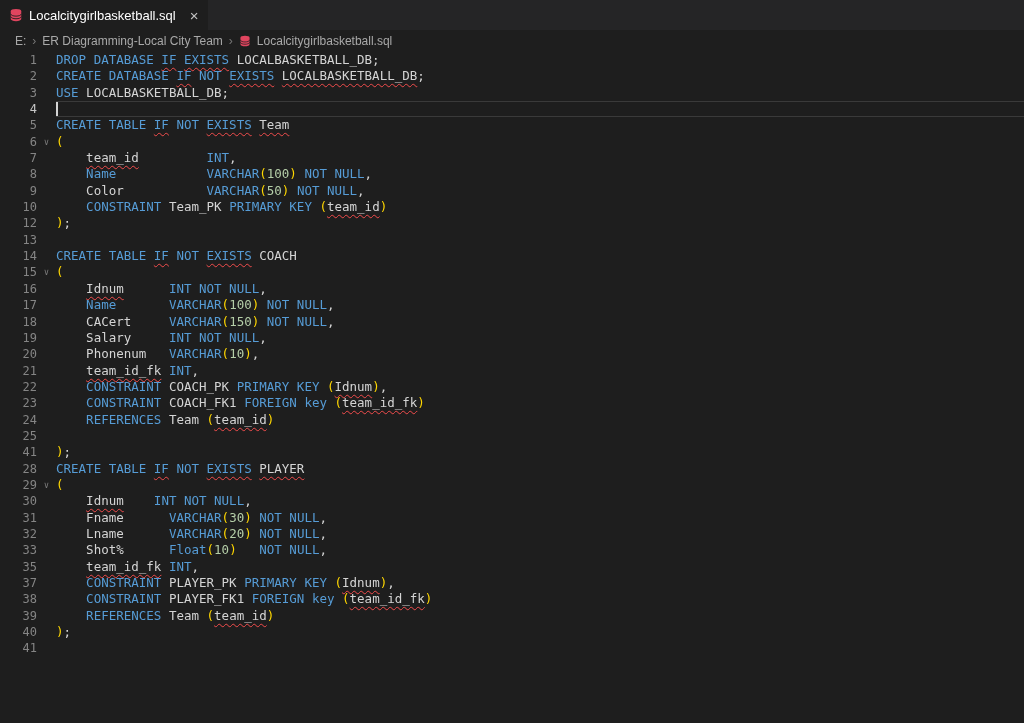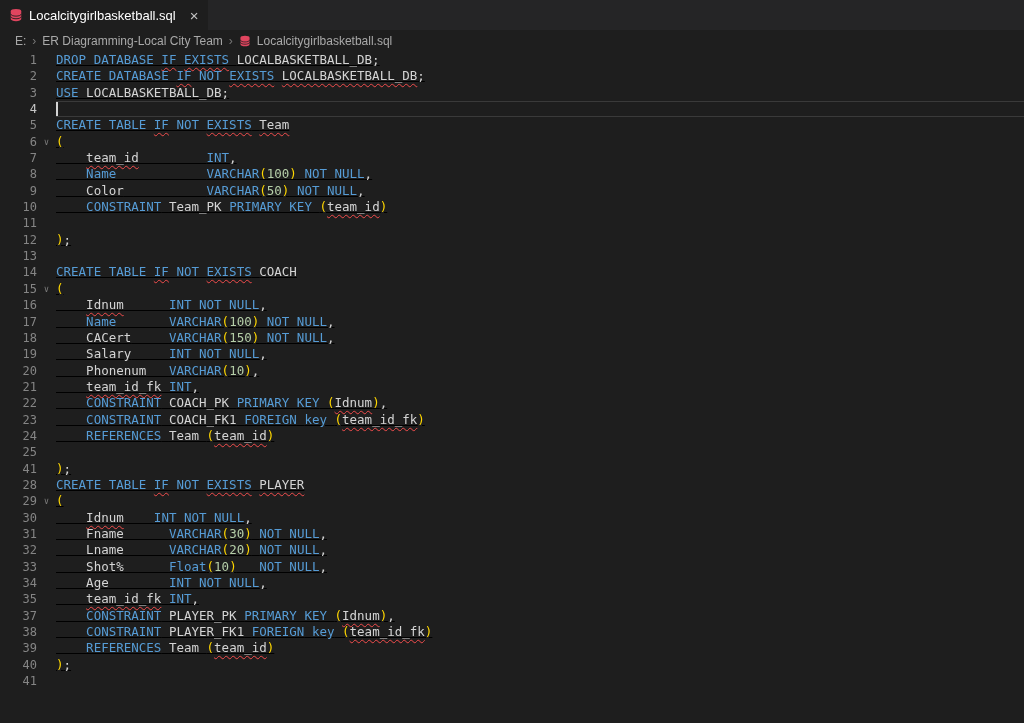--- a/index.html
+++ b/index.html
@@ -23,21 +23,21 @@
   .db-icon { color:#e0455f; display:inline-flex; align-items:center; }
   .db-icon svg { display:block; }
 
   
   .editor { height:671px; overflow:hidden;
             font-family:"DejaVu Sans Mono","Liberation Mono",monospace;
             font-size:12.5px; }
   .line { display:flex; height:16.35px; line-height:16.35px; white-space:pre; }
   .ln   { width:37px; flex:none; text-align:right; color:#858585; font-size:12px; }
   .fold { width:19px; flex:none; text-align:center; color:#7a7a7a; font-size:9px; }
-  .code { flex:1;text-decoration:underline; }
+  .code { flex:1; }
   .line.active .ln { color:#c6c6c6; }
   .line.active .code { box-shadow: inset 0 1px 0 #3a3a3a, inset 0 -1px 0 #3a3a3a; }
 
   .tk-k { color:#569cd6; }
   .tk-i { color:#d4d4d4; }
   .tk-n { color:#b5cea8; }
   .tk-p { color:#ffd700; }
   .sq   { text-decoration-line:underline; text-decoration-style:wavy;
           text-decoration-color:#f14c4c; text-decoration-thickness:1px;
           text-underline-offset:3px; text-decoration-skip-ink:none; }
@@ -85,21 +85,20 @@
       <div class="line"><span class="ln">1</span><span class="fold"></span><span class="code"><span class="tk-k">DROP DATABASE </span><span class="tk-k sq">IF</span><span class="tk-k"> </span><span class="tk-k sq">EXISTS</span><span class="tk-i"> </span><span class="tk-i">LOCALBASKETBALL_DB;</span></span></div>
       <div class="line"><span class="ln">2</span><span class="fold"></span><span class="code"><span class="tk-k">CREATE DATABASE </span><span class="tk-k sq">IF</span><span class="tk-k"> NOT </span><span class="tk-k sq">EXISTS</span><span class="tk-i"> </span><span class="tk-i sq">LOCALBASKETBALL_DB</span><span class="tk-i">;</span></span></div>
       <div class="line"><span class="ln">3</span><span class="fold"></span><span class="code"><span class="tk-k">USE </span><span class="tk-i">LOCALBASKETBALL_DB;</span></span></div>
       <div class="line active"><span class="ln">4</span><span class="fold"></span><span class="code"><span class="cursor"></span></span></div>
       <div class="line"><span class="ln">5</span><span class="fold"></span><span class="code"><span class="tk-k">CREATE TABLE </span><span class="tk-k sq">IF</span><span class="tk-k"> NOT </span><span class="tk-k sq">EXISTS</span><span class="tk-i"> </span><span class="tk-i sq">Team</span></span></div>
       <div class="line"><span class="ln">6</span><span class="fold">∨</span><span class="code"><span class="tk-p">(</span></span></div>
       <div class="line"><span class="ln">7</span><span class="fold"></span><span class="code"><span class="tk-i">    </span><span class="tk-i sq">team_id</span><span class="tk-i">         </span><span class="tk-k">INT</span><span class="tk-i">,</span></span></div>
       <div class="line"><span class="ln">8</span><span class="fold"></span><span class="code"><span class="tk-i">    </span><span class="tk-k">Name</span><span class="tk-i">            </span><span class="tk-k">VARCHAR</span><span class="tk-p">(</span><span class="tk-n">100</span><span class="tk-p">)</span><span class="tk-i"> </span><span class="tk-k">NOT NULL</span><span class="tk-i">,</span></span></div>
       <div class="line"><span class="ln">9</span><span class="fold"></span><span class="code"><span class="tk-i">    </span><span class="tk-i">Color</span><span class="tk-i">           </span><span class="tk-k">VARCHAR</span><span class="tk-p">(</span><span class="tk-n">50</span><span class="tk-p">)</span><span class="tk-i"> </span><span class="tk-k">NOT NULL</span><span class="tk-i">,</span></span></div>
       <div class="line"><span class="ln">10</span><span class="fold"></span><span class="code"><span class="tk-i">    </span><span class="tk-k">CONSTRAINT</span><span class="tk-i"> </span><span class="tk-i">Team_PK</span><span class="tk-i"> </span><span class="tk-k">PRIMARY KEY</span><span class="tk-i"> </span><span class="tk-p">(</span><span class="tk-i sq">team_id</span><span class="tk-p">)</span></span></div>
-      <div class="line"><span class="ln">11</span><span class="fold"></span><span class="code"></span></div>
       <div class="line"><span class="ln">12</span><span class="fold"></span><span class="code"><span class="tk-p">)</span><span class="tk-i">;</span></span></div>
       <div class="line"><span class="ln">13</span><span class="fold"></span><span class="code"></span></div>
       <div class="line"><span class="ln">14</span><span class="fold"></span><span class="code"><span class="tk-k">CREATE TABLE </span><span class="tk-k sq">IF</span><span class="tk-k"> NOT </span><span class="tk-k sq">EXISTS</span><span class="tk-i"> </span><span class="tk-i">COACH</span></span></div>
       <div class="line"><span class="ln">15</span><span class="fold">∨</span><span class="code"><span class="tk-p">(</span></span></div>
       <div class="line"><span class="ln">16</span><span class="fold"></span><span class="code"><span class="tk-i">    </span><span class="tk-i sq">Idnum</span><span class="tk-i">      </span><span class="tk-k">INT NOT NULL</span><span class="tk-i">,</span></span></div>
       <div class="line"><span class="ln">17</span><span class="fold"></span><span class="code"><span class="tk-i">    </span><span class="tk-k">Name</span><span class="tk-i">       </span><span class="tk-k">VARCHAR</span><span class="tk-p">(</span><span class="tk-n">100</span><span class="tk-p">)</span><span class="tk-i"> </span><span class="tk-k">NOT NULL</span><span class="tk-i">,</span></span></div>
       <div class="line"><span class="ln">18</span><span class="fold"></span><span class="code"><span class="tk-i">    </span><span class="tk-i">CACert</span><span class="tk-i">     </span><span class="tk-k">VARCHAR</span><span class="tk-p">(</span><span class="tk-n">150</span><span class="tk-p">)</span><span class="tk-i"> </span><span class="tk-k">NOT NULL</span><span class="tk-i">,</span></span></div>
       <div class="line"><span class="ln">19</span><span class="fold"></span><span class="code"><span class="tk-i">    </span><span class="tk-i">Salary</span><span class="tk-i">     </span><span class="tk-k">INT NOT NULL</span><span class="tk-i">,</span></span></div>
       <div class="line"><span class="ln">20</span><span class="fold"></span><span class="code"><span class="tk-i">    </span><span class="tk-i">Phonenum</span><span class="tk-i">   </span><span class="tk-k">VARCHAR</span><span class="tk-p">(</span><span class="tk-n">10</span><span class="tk-p">)</span><span class="tk-i">,</span></span></div>
       <div class="line"><span class="ln">21</span><span class="fold"></span><span class="code"><span class="tk-i">    </span><span class="tk-i sq">team_id_fk</span><span class="tk-i"> </span><span class="tk-k">INT</span><span class="tk-i">,</span></span></div>
@@ -107,21 +106,20 @@
       <div class="line"><span class="ln">23</span><span class="fold"></span><span class="code"><span class="tk-i">    </span><span class="tk-k">CONSTRAINT</span><span class="tk-i"> </span><span class="tk-i">COACH_FK1</span><span class="tk-i"> </span><span class="tk-k">FOREIGN</span><span class="tk-i"> </span><span class="tk-k">key</span><span class="tk-i"> </span><span class="tk-p">(</span><span class="tk-i sq">team_id_fk</span><span class="tk-p">)</span></span></div>
       <div class="line"><span class="ln">24</span><span class="fold"></span><span class="code"><span class="tk-i">    </span><span class="tk-k">REFERENCES</span><span class="tk-i"> </span><span class="tk-i">Team</span><span class="tk-i"> </span><span class="tk-p">(</span><span class="tk-i sq">team_id</span><span class="tk-p">)</span></span></div>
       <div class="line"><span class="ln">25</span><span class="fold"></span><span class="code"></span></div>
       <div class="line"><span class="ln">41</span><span class="fold"></span><span class="code"><span class="tk-p">)</span><span class="tk-i">;</span></span></div>
       <div class="line"><span class="ln">28</span><span class="fold"></span><span class="code"><span class="tk-k">CREATE TABLE </span><span class="tk-k sq">IF</span><span class="tk-k"> NOT </span><span class="tk-k sq">EXISTS</span><span class="tk-i"> </span><span class="tk-i sq">PLAYER</span></span></div>
       <div class="line"><span class="ln">29</span><span class="fold">∨</span><span class="code"><span class="tk-p">(</span></span></div>
       <div class="line"><span class="ln">30</span><span class="fold"></span><span class="code"><span class="tk-i">    </span><span class="tk-i sq">Idnum</span><span class="tk-i">    </span><span class="tk-k">INT NOT NULL</span><span class="tk-i">,</span></span></div>
       <div class="line"><span class="ln">31</span><span class="fold"></span><span class="code"><span class="tk-i">    </span><span class="tk-i">Fname</span><span class="tk-i">      </span><span class="tk-k">VARCHAR</span><span class="tk-p">(</span><span class="tk-n">30</span><span class="tk-p">)</span><span class="tk-i"> </span><span class="tk-k">NOT NULL</span><span class="tk-i">,</span></span></div>
       <div class="line"><span class="ln">32</span><span class="fold"></span><span class="code"><span class="tk-i">    </span><span class="tk-i">Lname</span><span class="tk-i">      </span><span class="tk-k">VARCHAR</span><span class="tk-p">(</span><span class="tk-n">20</span><span class="tk-p">)</span><span class="tk-i"> </span><span class="tk-k">NOT NULL</span><span class="tk-i">,</span></span></div>
       <div class="line"><span class="ln">33</span><span class="fold"></span><span class="code"><span class="tk-i">    </span><span class="tk-i">Shot%</span><span class="tk-i">      </span><span class="tk-k">Float</span><span class="tk-p">(</span><span class="tk-n">10</span><span class="tk-p">)</span><span class="tk-i">   </span><span class="tk-k">NOT NULL</span><span class="tk-i">,</span></span></div>
-      <div class="line"><span class="ln">34</span><span class="fold"></span><span class="code"><span class="tk-i">    </span><span class="tk-i">Age</span><span class="tk-i">        </span><span class="tk-k">INT NOT NULL</span><span class="tk-i">,</span></span></div>
       <div class="line"><span class="ln">35</span><span class="fold"></span><span class="code"><span class="tk-i">    </span><span class="tk-i sq">team_id_fk</span><span class="tk-i"> </span><span class="tk-k">INT</span><span class="tk-i">,</span></span></div>
       <div class="line"><span class="ln">37</span><span class="fold"></span><span class="code"><span class="tk-i">    </span><span class="tk-k">CONSTRAINT</span><span class="tk-i"> </span><span class="tk-i">PLAYER_PK</span><span class="tk-i"> </span><span class="tk-k">PRIMARY KEY</span><span class="tk-i"> </span><span class="tk-p">(</span><span class="tk-i sq">Idnum</span><span class="tk-p">)</span><span class="tk-i">,</span></span></div>
       <div class="line"><span class="ln">38</span><span class="fold"></span><span class="code"><span class="tk-i">    </span><span class="tk-k">CONSTRAINT</span><span class="tk-i"> </span><span class="tk-i">PLAYER_FK1</span><span class="tk-i"> </span><span class="tk-k">FOREIGN</span><span class="tk-i"> </span><span class="tk-k">key</span><span class="tk-i"> </span><span class="tk-p">(</span><span class="tk-i sq">team_id_fk</span><span class="tk-p">)</span></span></div>
       <div class="line"><span class="ln">39</span><span class="fold"></span><span class="code"><span class="tk-i">    </span><span class="tk-k">REFERENCES</span><span class="tk-i"> </span><span class="tk-i">Team</span><span class="tk-i"> </span><span class="tk-p">(</span><span class="tk-i sq">team_id</span><span class="tk-p">)</span></span></div>
       <div class="line"><span class="ln">40</span><span class="fold"></span><span class="code"><span class="tk-p">)</span><span class="tk-i">;</span></span></div>
       <div class="line"><span class="ln">41</span><span class="fold"></span><span class="code"></span></div>
     </div>
 </div>
 
 </body></html>

